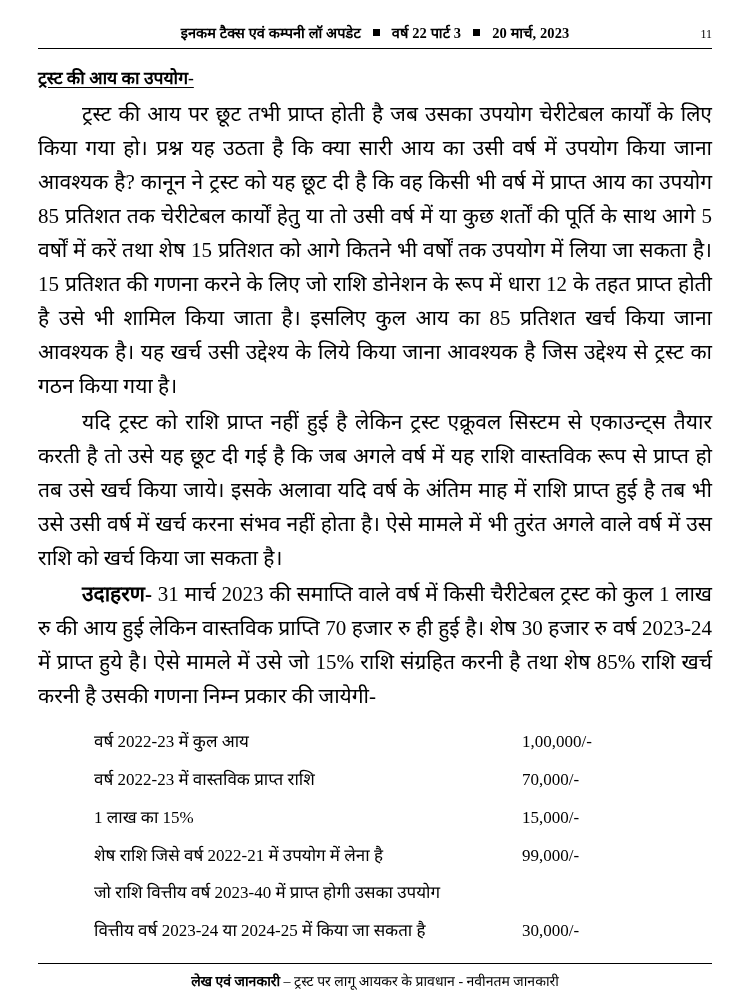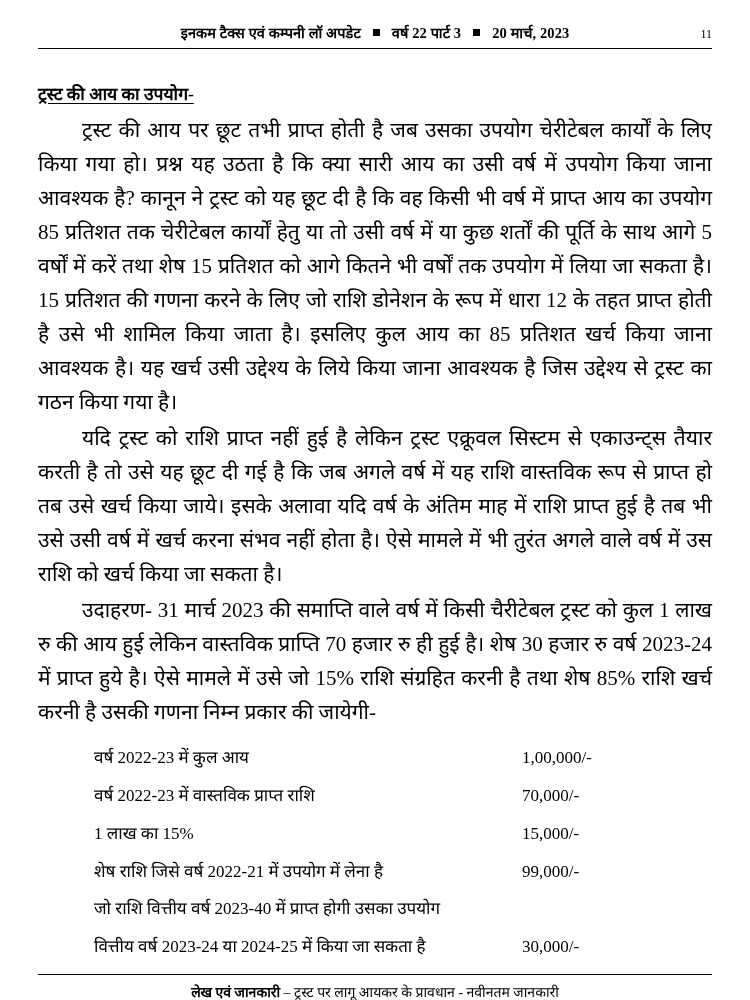--- a/index.html
+++ b/index.html
@@ -23,21 +23,21 @@
     box-sizing: border-box;
     padding: 22px 38px 10px 38px;
     display: flex;
     flex-direction: column;
   }
   
   .header {
     position: relative;
     padding-bottom: 6px;
     border-bottom: 1.5px solid #000;
-    margin-bottom: 20px;
+    margin-bottom: 4px;
   }
   .header-inner {
     display: flex;
     align-items: baseline;
     justify-content: center;
     gap: 8px;
     font-weight: bold;
     font-size: 14.5px;
     letter-spacing: 0.1px;
   }
@@ -71,21 +71,21 @@
   }
   p.para {
     font-size: 21px;
     line-height: 1.62;
     margin: 0 0 2px 0;
     text-align: justify;
     text-justify: inter-word;
     text-indent: 44px;
   }
   p.para .lead {
-    font-weight: normal;
+    font-weight: bold;
   }
   
   .amount-table {
     width: 100%;
     border-collapse: collapse;
     margin: 10px 0 2px 0;
     font-size: 17px;
   }
   .amount-table td {
     padding: 7px 0 7px 0;

